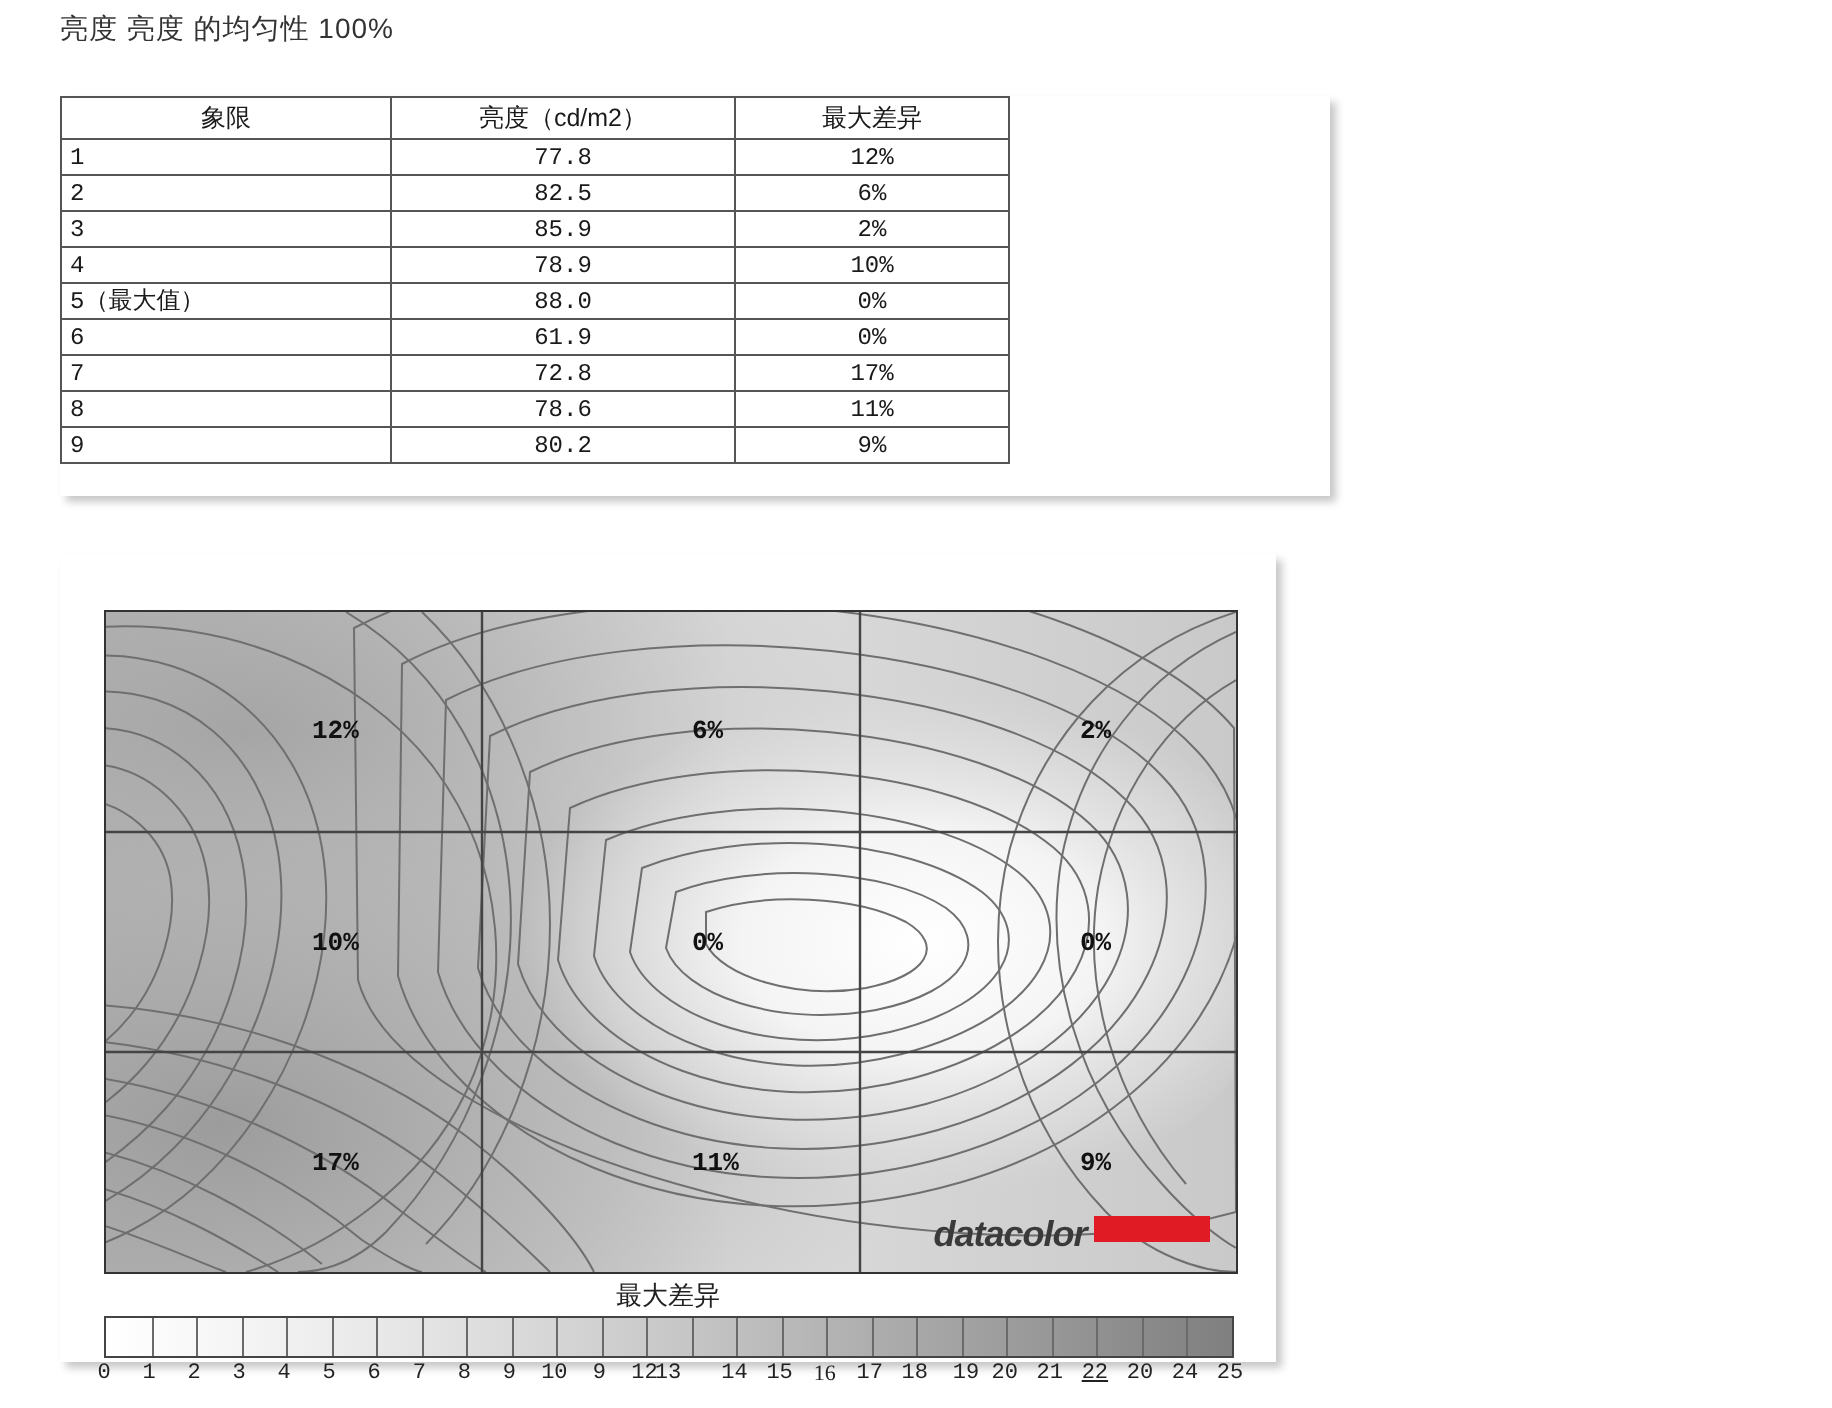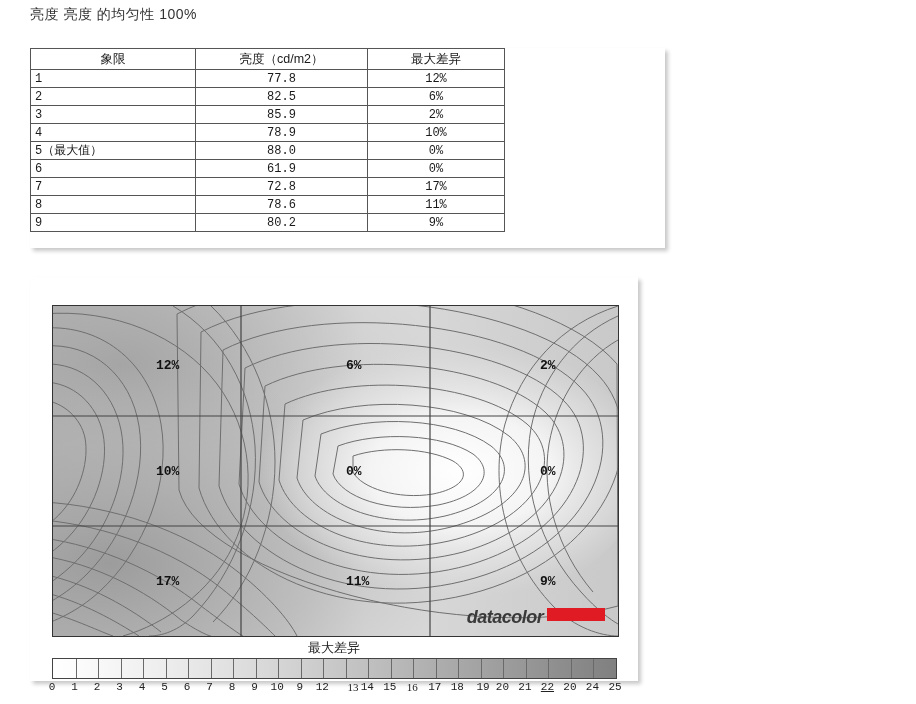--- a/index.html
+++ b/index.html
@@ -375,21 +375,21 @@
         <span style="left: 67.56px;">3</span>
         <span style="left: 90.08px;">4</span>
         <span style="left: 112.6px;">5</span>
         <span style="left: 135.12px;">6</span>
         <span style="left: 157.64px;">7</span>
         <span style="left: 180.16px;">8</span>
         <span style="left: 202.68px;">9</span>
         <span style="left: 225.2px;">10</span>
         <span style="left: 247.72px;">9</span>
         <span style="left: 270.24px;">12</span>
-        <span style="left: 301px; font-family: Liberation Serif, serif;">13</span>
+        <span style="left: 282px;">13</span>
         <span style="left: 315.28px;">14</span>
         <span style="left: 337.8px;">15</span>
         <span style="left: 360.32px; font-family: Liberation Serif, serif;">16</span>
         <span style="left: 382.84px;">17</span>
         <span style="left: 405.36px;">18</span>
         <span style="left: 431px;">19</span>
         <span style="left: 450.4px;">20</span>
         <span style="left: 472.92px;">21</span>
         <span style="left: 495.44px; text-decoration: underline;">22</span>
         <span style="left: 517.96px;">20</span>

